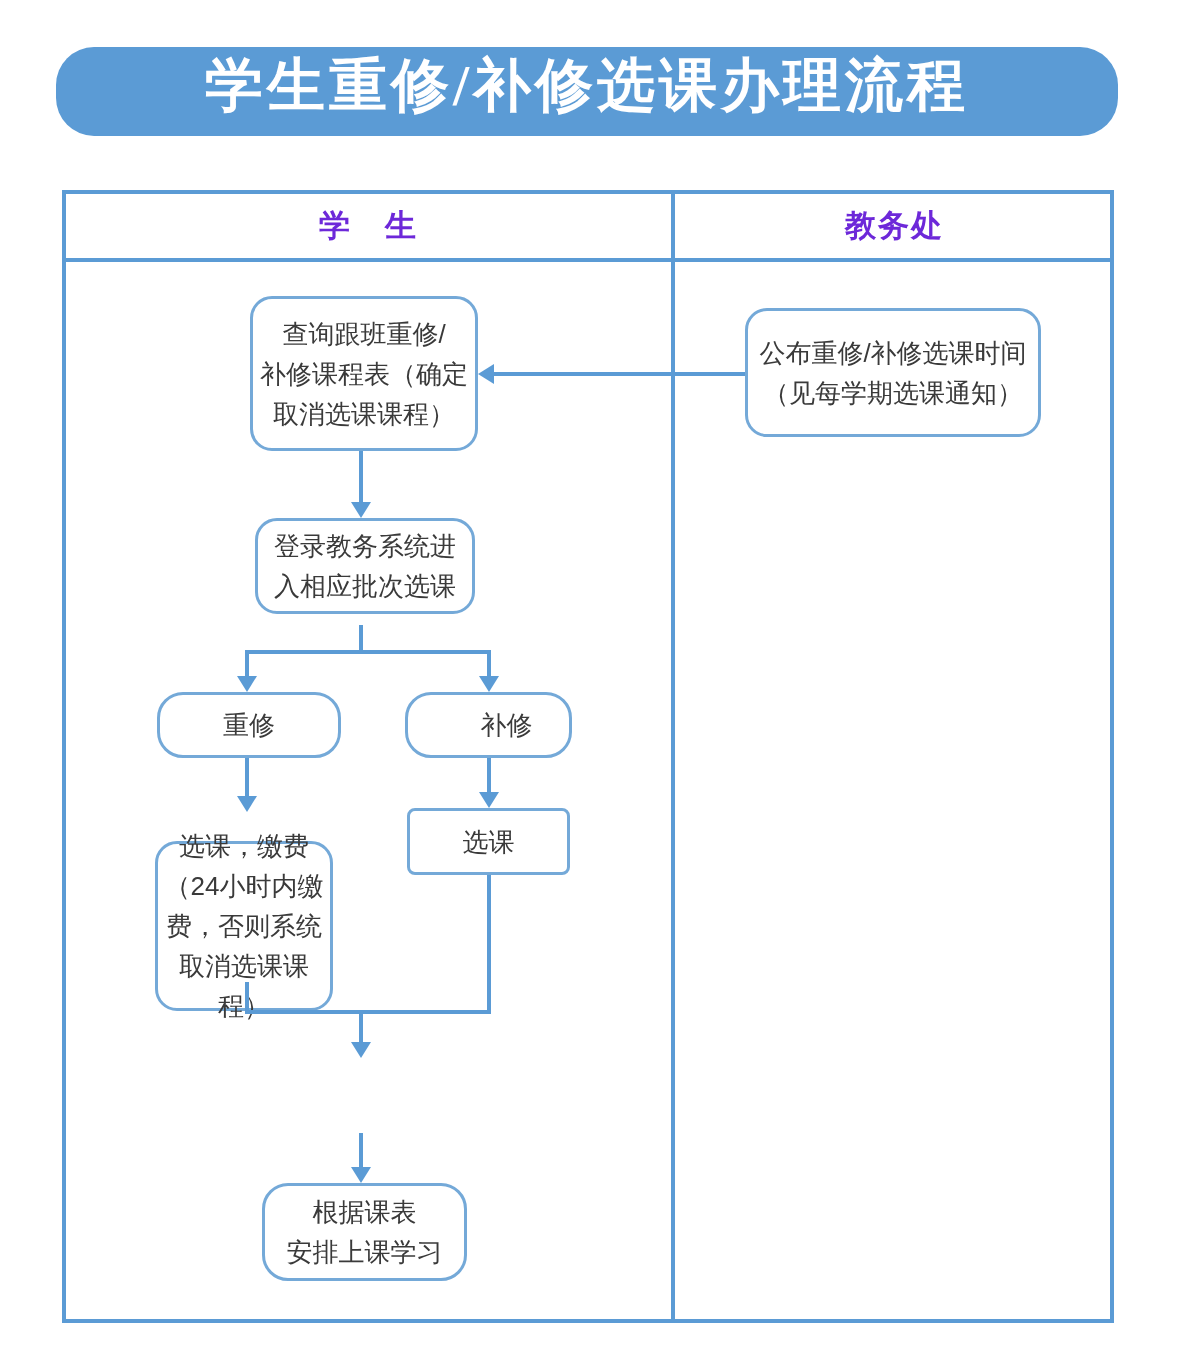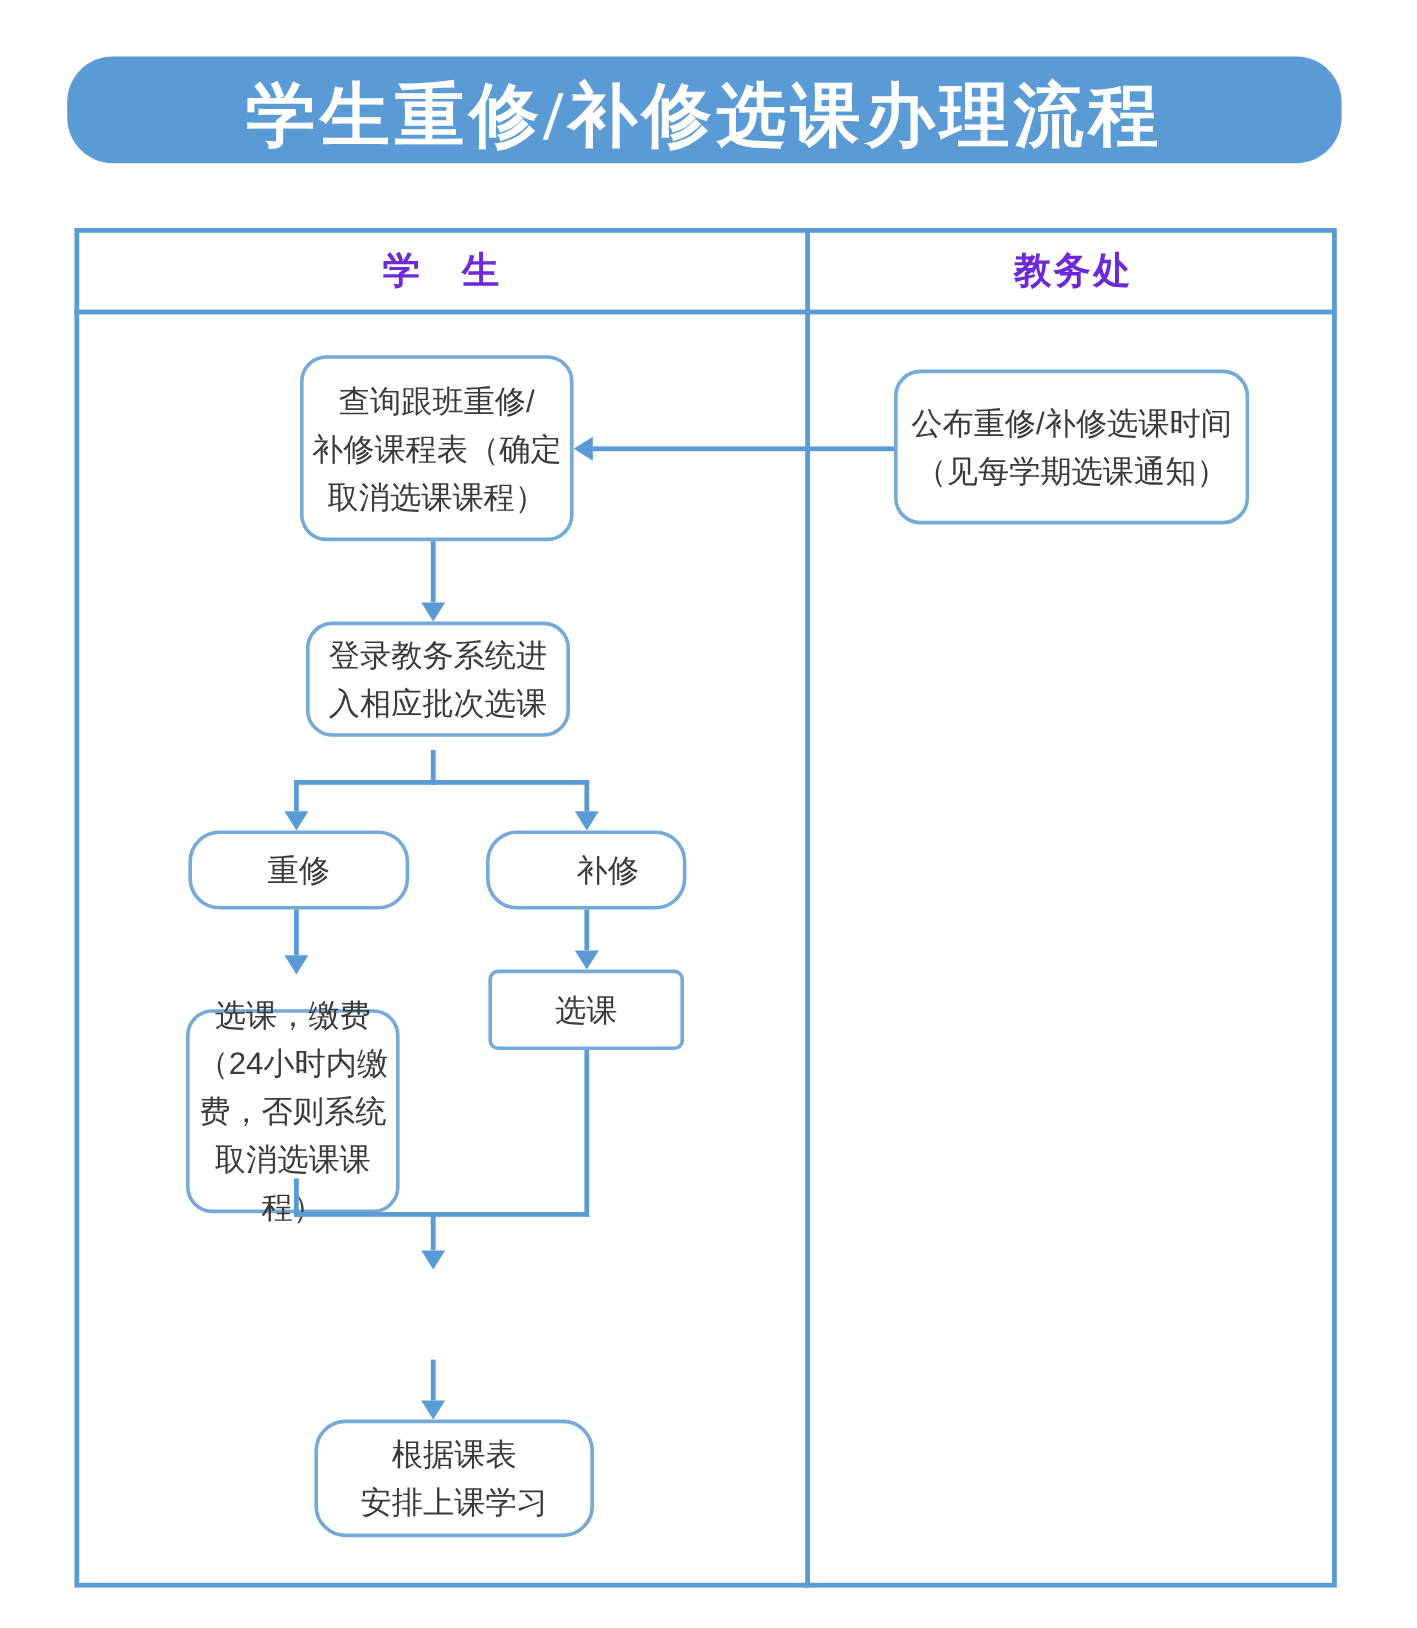--- a/index.html
+++ b/index.html
@@ -17,21 +17,21 @@
   }
 
   
   .banner {
     position: absolute;
     left: 56px; top: 47px;
     width: 1062px; height: 89px;
     background: #5b9bd5;
     border-radius: 38px;
     display: flex;
-    align-items: flex-end;
+    align-items: flex-start;
     justify-content: center;
   }
   .banner .title-text {
     color: #ffffff;
     font-family: "Liberation Serif", serif;
     font-weight: bold;
     font-size: 58px;
     letter-spacing: 4px;
     white-space: nowrap;
   }
@@ -89,21 +89,21 @@
     border-radius: 22px;
   }
   .n-query      { left: 250px; top: 296px;  width: 228px; height: 155px; }
   .n-announce   { left: 745px; top: 308px;  width: 296px; height: 129px; }
   .n-login      { left: 255px; top: 518px;  width: 220px; height: 96px; }
   .n-retake     { left: 157px; top: 692px;  width: 184px; height: 66px;  border-radius: 26px; }
   .n-makeup     { left: 405px; top: 692px;  width: 167px; height: 66px;  border-radius: 26px; padding-left: 36px; }
   .n-selectpay  { left: 155px; top: 812px;  width: 178px; height: 170px; margin-top: 29px; }
   .n-select     { left: 407px; top: 808px;  width: 163px; height: 67px;  border-radius: 8px; }
   .n-check      { left: 250px; top: 1058px; width: 220px; height: 75px;  border-radius: 26px; }
-  .n-attend     { left: 262px; top: 1183px; width: 233px; height: 98px;  border-radius: 26px; }
+  .n-attend     { left: 262px; top: 1183px; width: 205px; height: 98px;  border-radius: 26px; }
 
   
   .line {
     position: absolute;
     background: #5b9bd5;
   }
   .arrow-down {
     position: absolute;
     width: 0; height: 0;
     border-left: 10px solid transparent;

